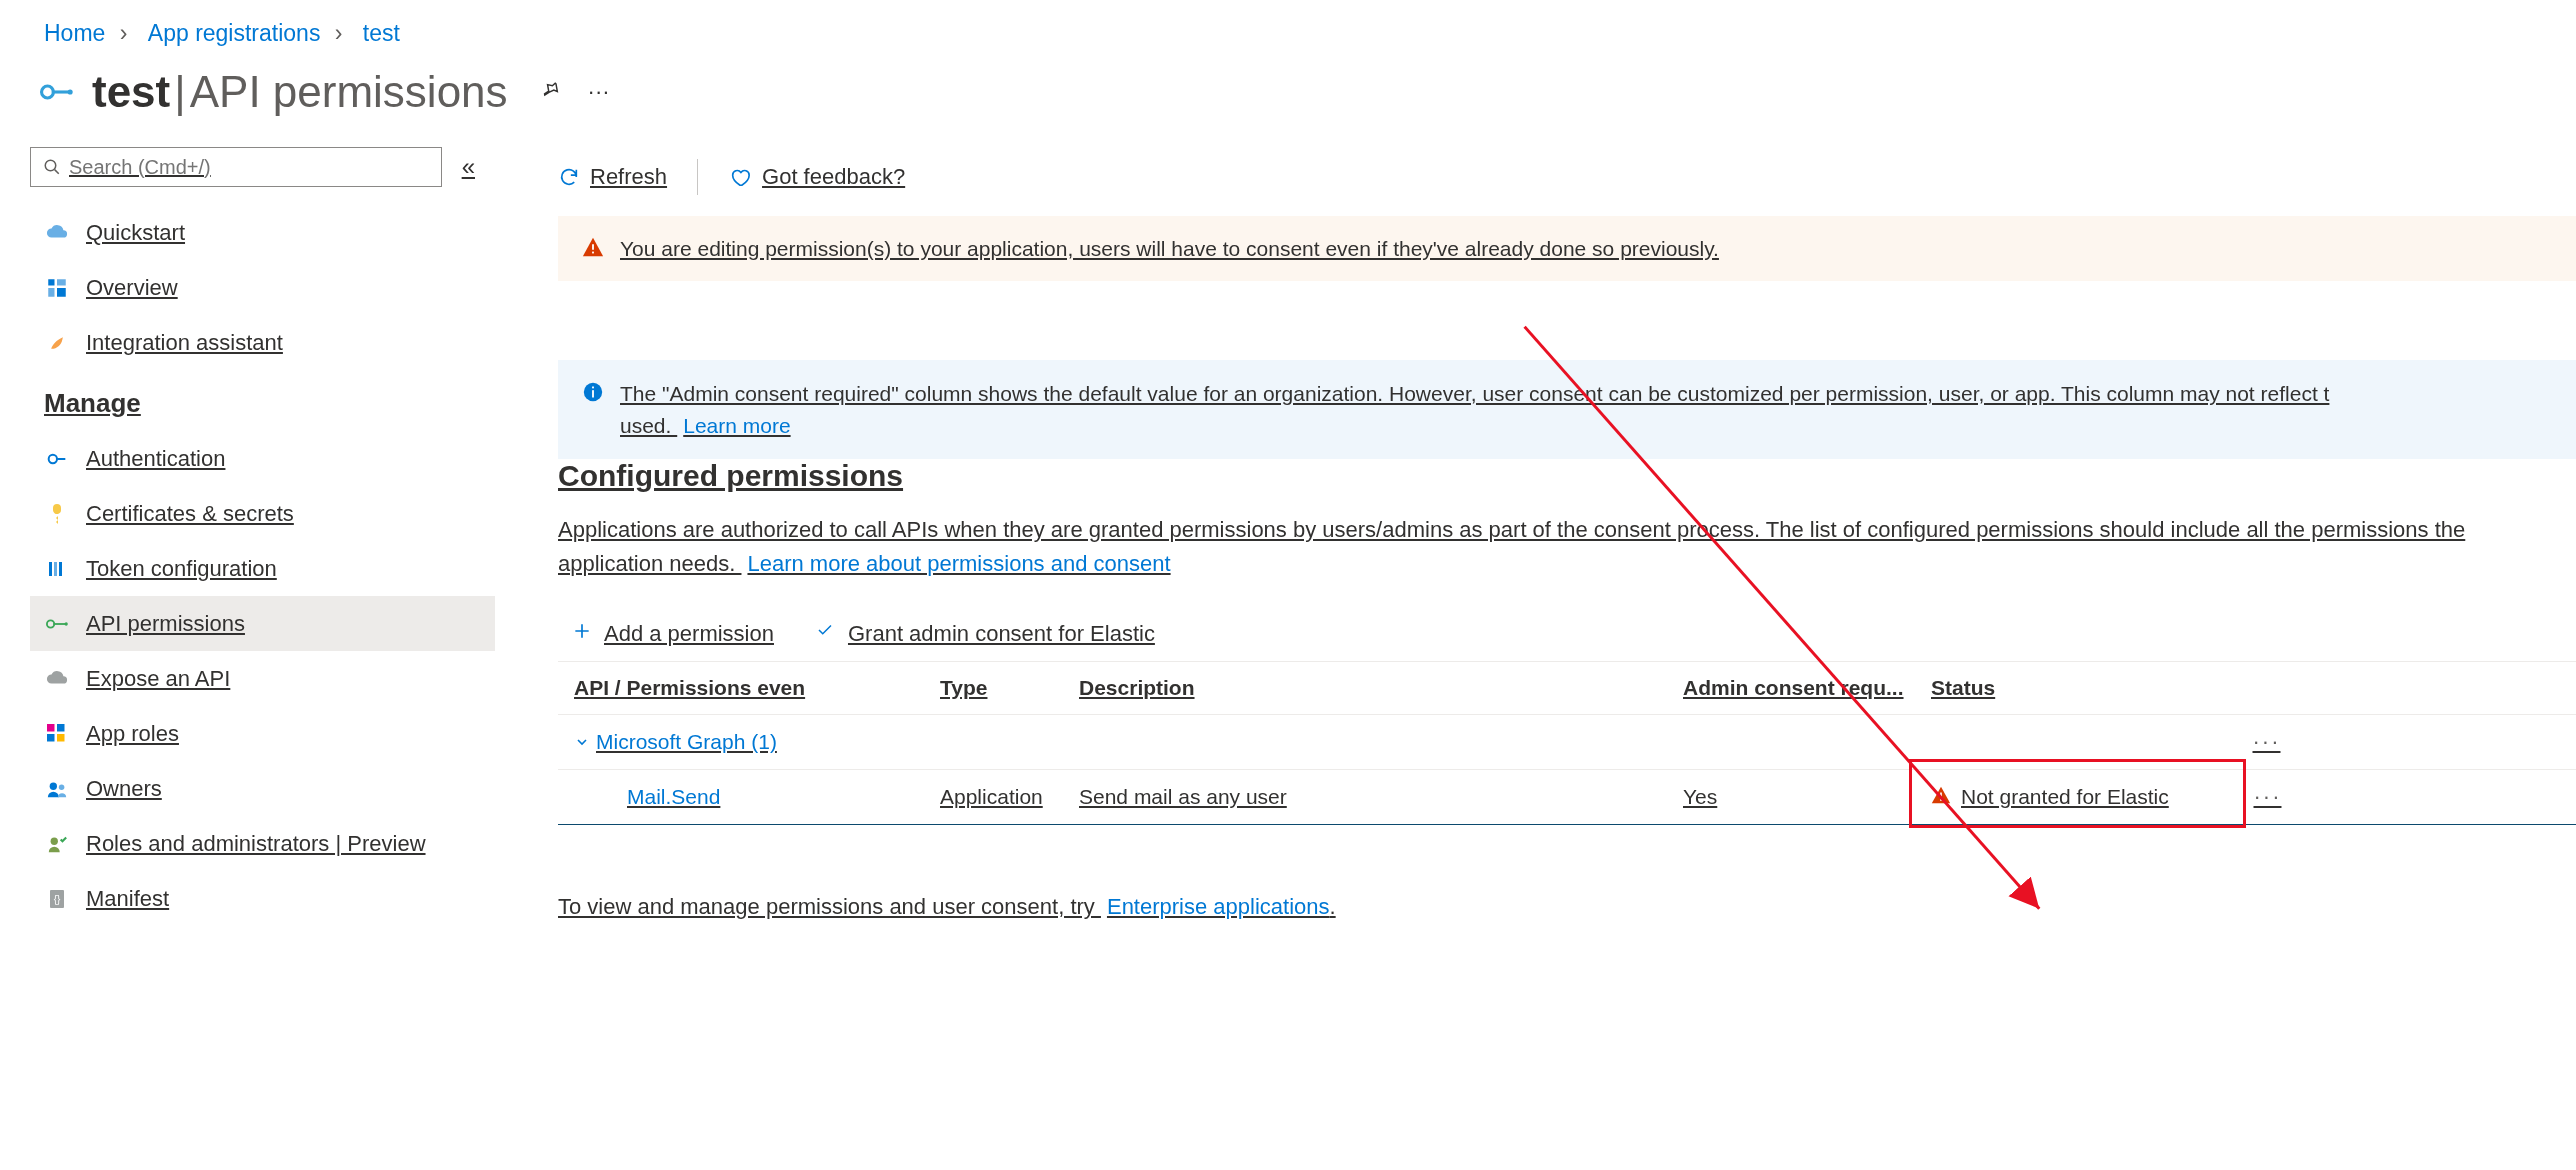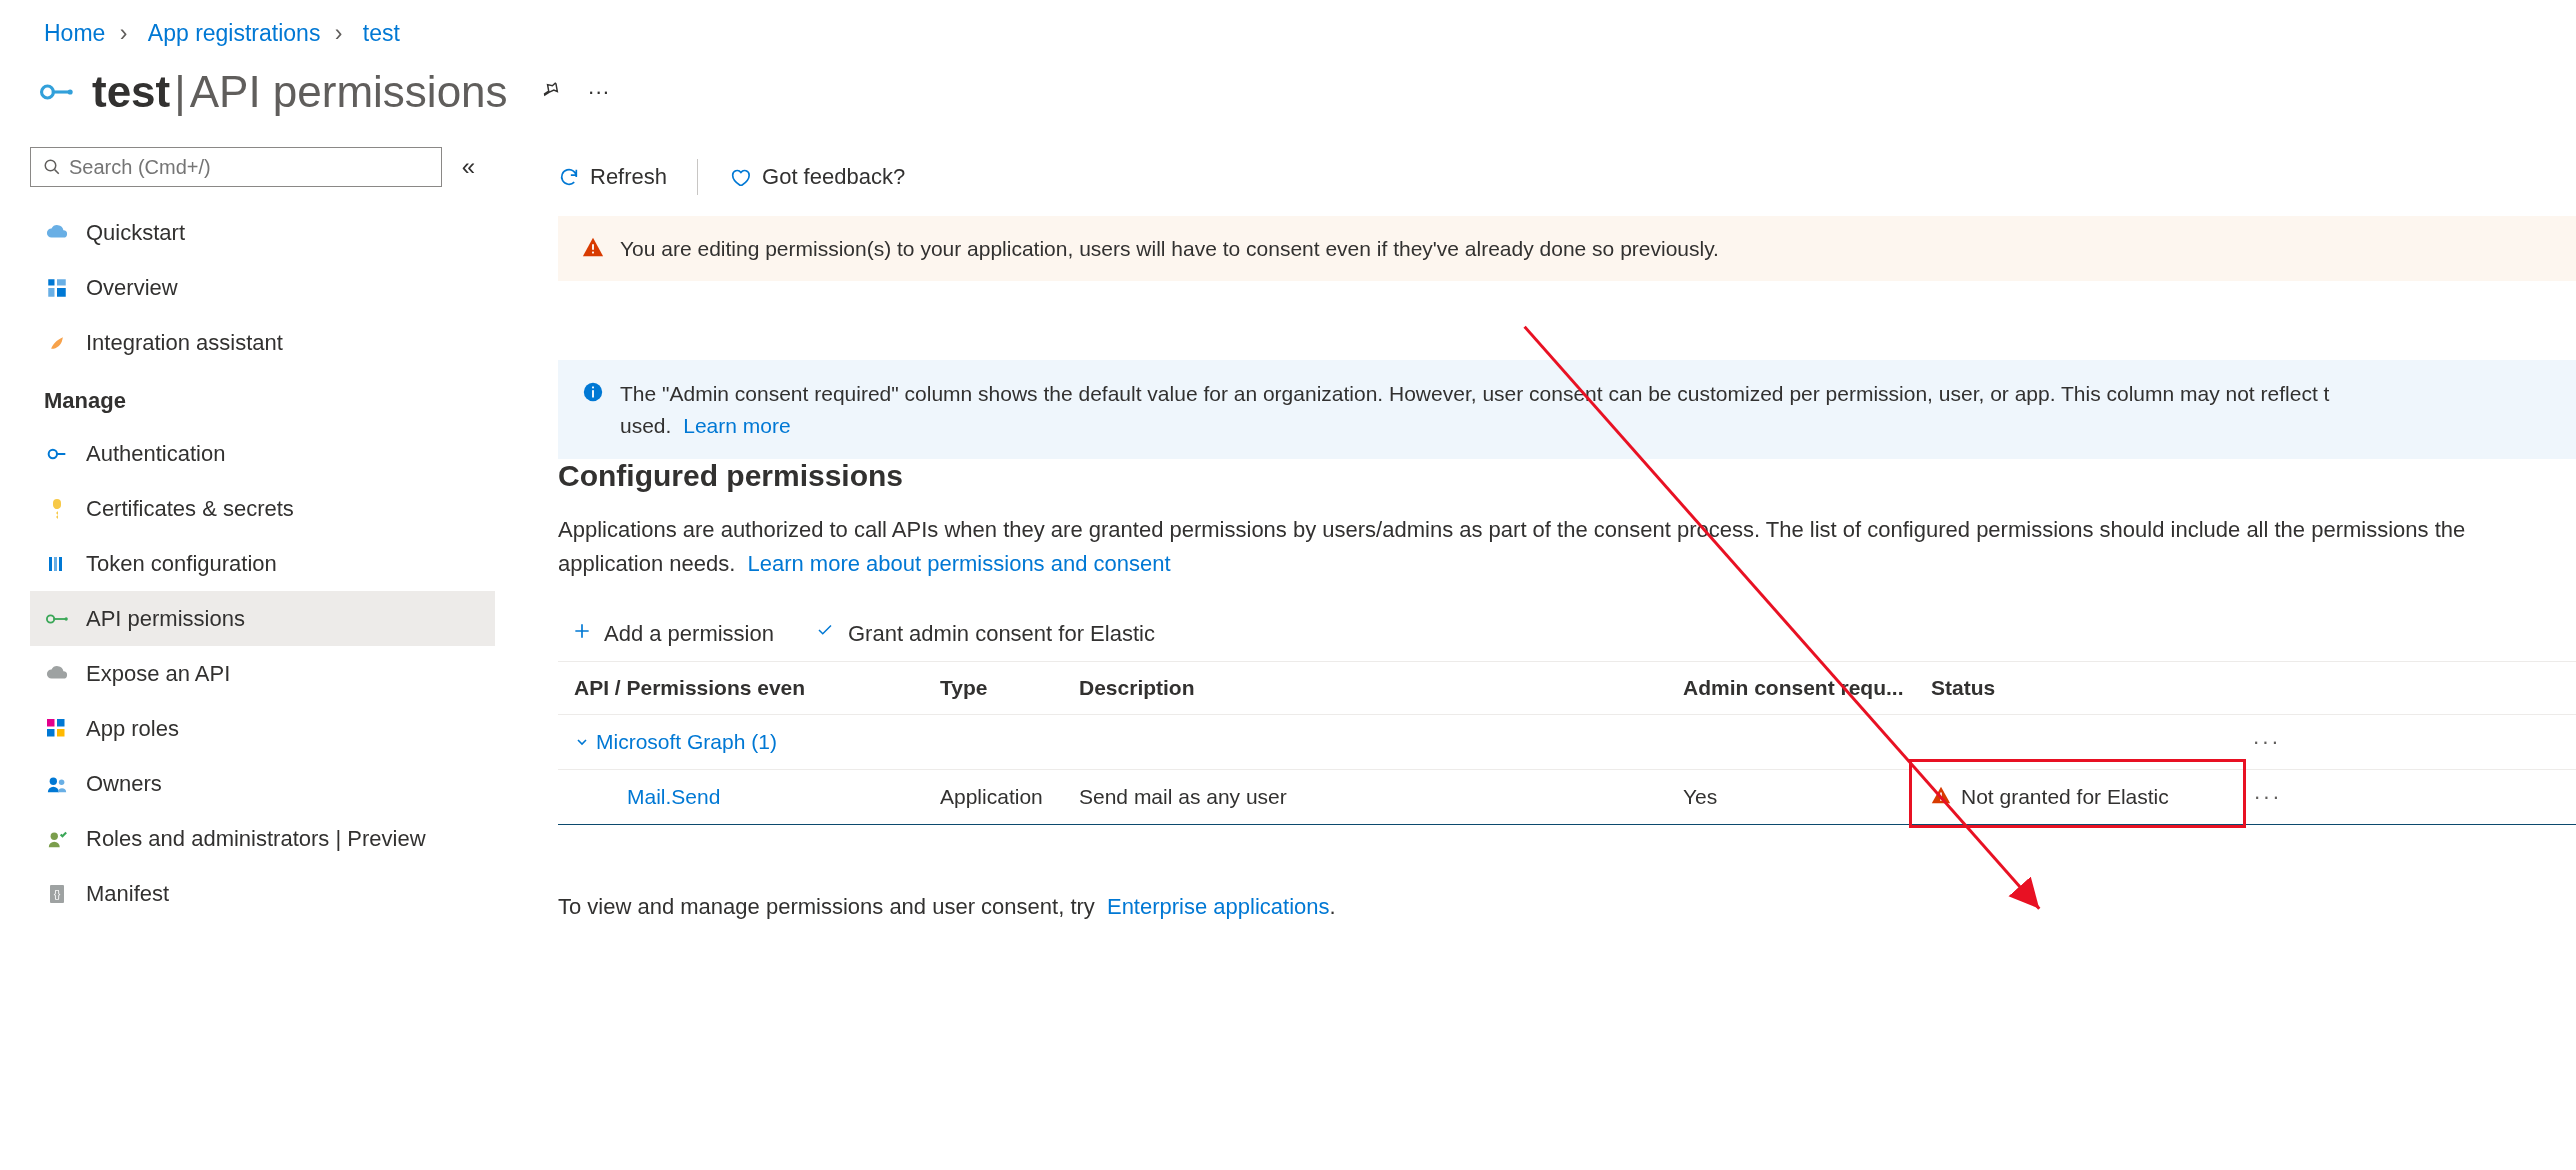--- a/index.html
+++ b/index.html
@@ -62,20 +62,21 @@
   .pin-btn, .more-btn {
     cursor: pointer;
     color: #323130;
     font-size: 22px;
   }
 
   
   .layout {
     display: flex;
     align-items: flex-start;
+    text-decoration: underline;
   }
 
   
   .sidebar {
     width: 495px;
     padding: 0 0 0 30px;
   }
   .search-row {
     display:flex;
     align-items:center;
@@ -119,21 +120,21 @@
   .nav-item.active { background: #edebe9; }
   .nav-item .ni-icon {
     width: 26px;
     height: 26px;
     display:flex;
     align-items:center;
     justify-content:center;
     flex: 0 0 26px;
   }
   .nav-heading {
-    font-size: 22px;
+    font-size: 26px;
     font-weight: 600;
     padding: 18px 14px 12px 14px;
   }
 
   
   .main {
     flex: 1;
     padding: 0 0 0 63px;
     min-width: 0;
   }

